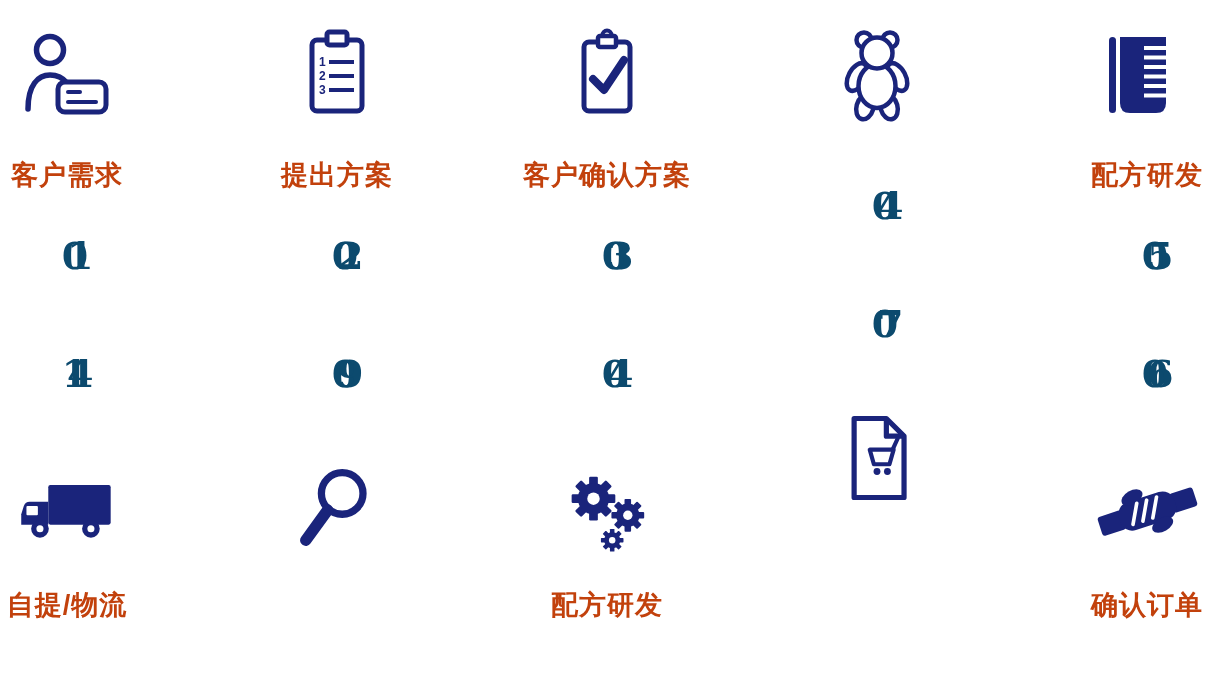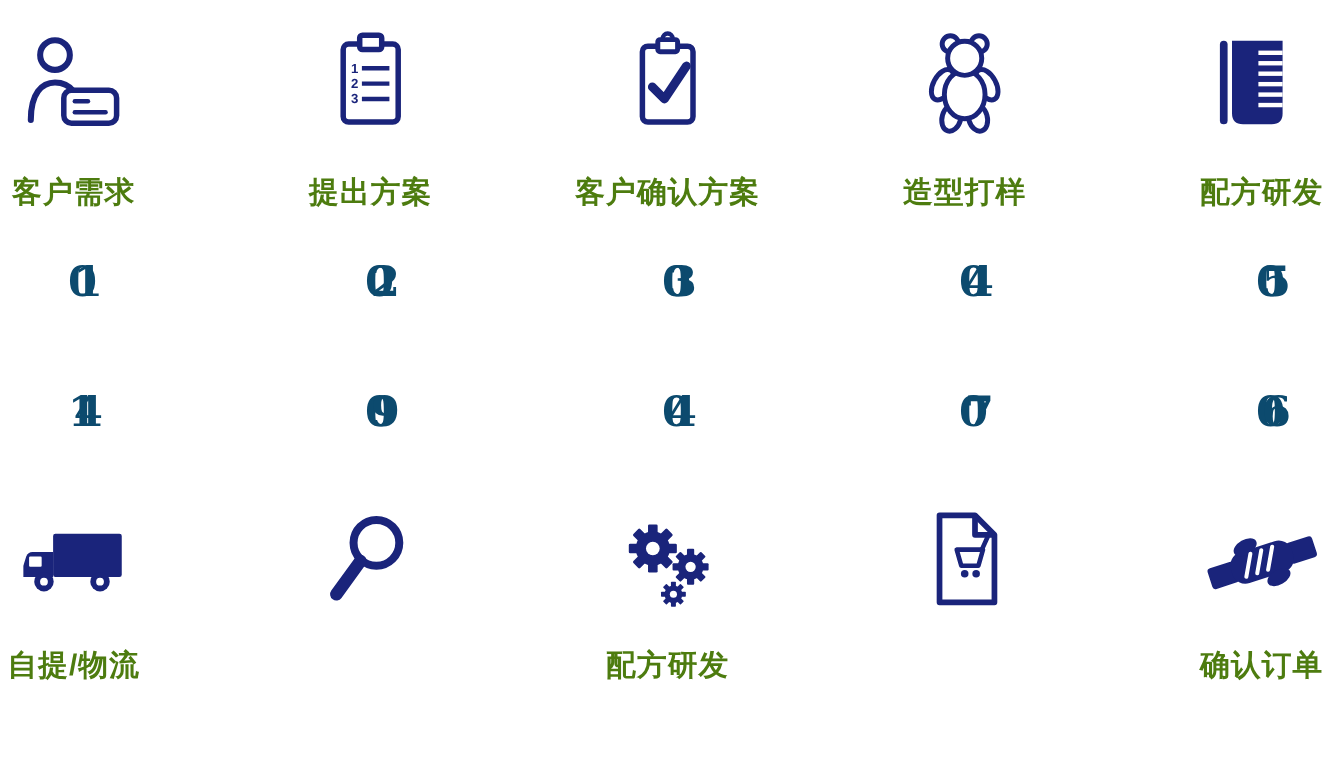--- a/index.html
+++ b/index.html
@@ -25,21 +25,21 @@
   .label-top   { height: 50px; }
   .num-top     { height: 110px; }
   .num-bottom  { height: 126px; }
   .icon-bottom { height: 144px; }
   .icon-bottom svg { width: 104px; height: 104px; }
   .label-bottom { height: 50px; }
 
   .step-label {
     font-size: 27px;
     font-weight: 700;
-    color: #4d7c0f;
+    color: #c2410c;
     white-space: nowrap;
     letter-spacing: 1px;
   }
   .step-number {
     font-family: "DejaVu Serif", "Liberation Serif", serif;
     font-size: 38px;
     font-weight: 700;
     color: #0c4a6e;
     
     letter-spacing: -0.56em;
@@ -172,21 +172,20 @@
         <ellipse cx="30" cy="52" rx="8.5" ry="15" transform="rotate(28 30 52)"></ellipse>
         <ellipse cx="70" cy="52" rx="8.5" ry="15" transform="rotate(-28 70 52)"></ellipse>
         <ellipse cx="38" cy="82" rx="8.5" ry="12.5" transform="rotate(16 38 82)"></ellipse>
         <ellipse cx="62" cy="82" rx="8.5" ry="12.5" transform="rotate(-16 62 82)"></ellipse>
         <ellipse cx="50" cy="61" rx="18.5" ry="22"></ellipse>
         <circle cx="37" cy="15" r="7.5"></circle>
         <circle cx="63" cy="15" r="7.5"></circle>
         <circle cx="50" cy="28" r="15.5"></circle>
       </svg>
     </div>
-    <div class="slot label-top step-label">造型打样</div>
     <div class="slot num-top step-number">04</div>
     <div class="slot num-bottom step-number">07</div>
     <div class="slot icon-bottom icon">
       <svg viewBox="0 0 100 100">
         <path d="M28 12 H59 L76 29 V88 H28 Z" fill="#fff" stroke="currentColor" stroke-width="5" stroke-linejoin="round"></path>
         <path d="M59 12 V29 H76" fill="none" stroke="currentColor" stroke-width="5" stroke-linejoin="round"></path>
         <path d="M70 31 L65 42" fill="none" stroke="currentColor" stroke-width="4" stroke-linecap="round"></path>
         <path d="M43 42 H66 L62 56 H47 Z" fill="none" stroke="currentColor" stroke-width="4" stroke-linejoin="round"></path>
         <circle cx="50" cy="63" r="3.3" fill="currentColor"></circle>
         <circle cx="60" cy="63" r="3.3" fill="currentColor"></circle>

